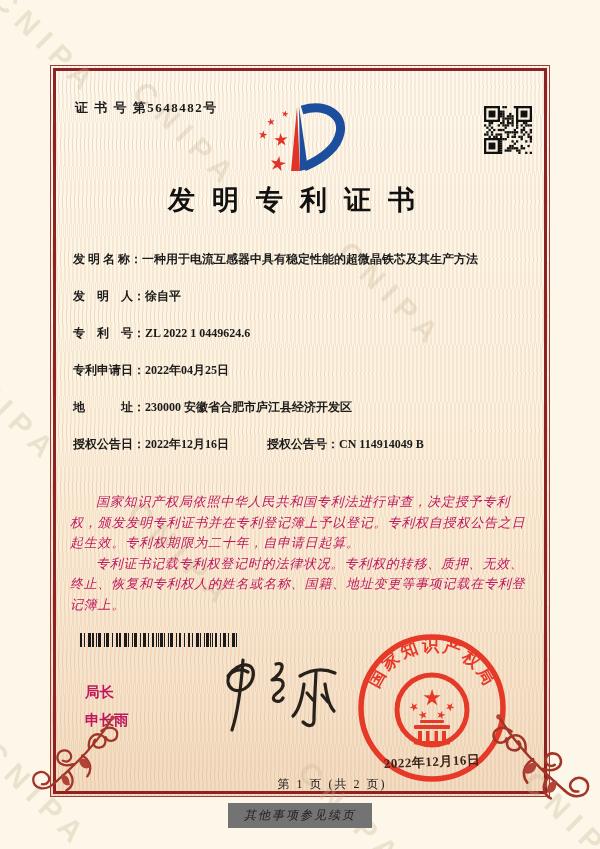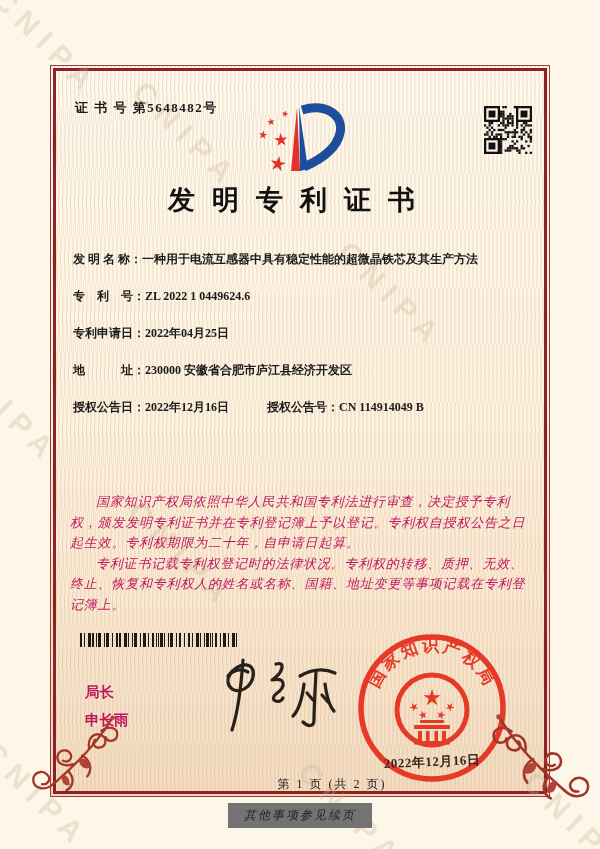--- a/index.html
+++ b/index.html
@@ -284,20 +284,21 @@
         <rect x="0" y="20" width="7" height="1" fill="#111"></rect>
         <rect x="0" y="14" width="1" height="7" fill="#111"></rect>
         <rect x="6" y="14" width="1" height="7" fill="#111"></rect>
         <rect x="2" y="16" width="3" height="3" fill="#111"></rect>
       </svg>
 
     <div class="title">发明专利证书</div>
 
     <div class="fields">
       <div class="frow"><span class="lab">发 明 名 称：</span><span>一种用于电流互感器中具有稳定性能的超微晶铁芯及其生产方法</span></div>
+      <div class="frow"><span class="lab">发　明　人：</span><span>徐自平</span></div>
       <div class="frow"><span class="lab">专　利　号：</span><span>ZL 2022 1 0449624.6</span></div>
       <div class="frow"><span class="lab">专利申请日：</span><span>2022年04月25日</span></div>
       <div class="frow"><span class="lab">地　　　址：</span><span>230000 安徽省合肥市庐江县经济开发区</span></div>
       <div class="frow"><span class="lab">授权公告日：</span><span>2022年12月16日</span><span class="gap2"></span><span class="lab">授权公告号：</span><span>CN 114914049 B</span></div>
     </div>
 
     <div class="paras">
       <p>国家知识产权局依照中华人民共和国专利法进行审查，决定授予专利权，颁发发明专利证书并在专利登记簿上予以登记。专利权自授权公告之日起生效。专利权期限为二十年，自申请日起算。</p>
       <p>专利证书记载专利权登记时的法律状况。专利权的转移、质押、无效、终止、恢复和专利权人的姓名或名称、国籍、地址变更等事项记载在专利登记簿上。</p>
     </div>

